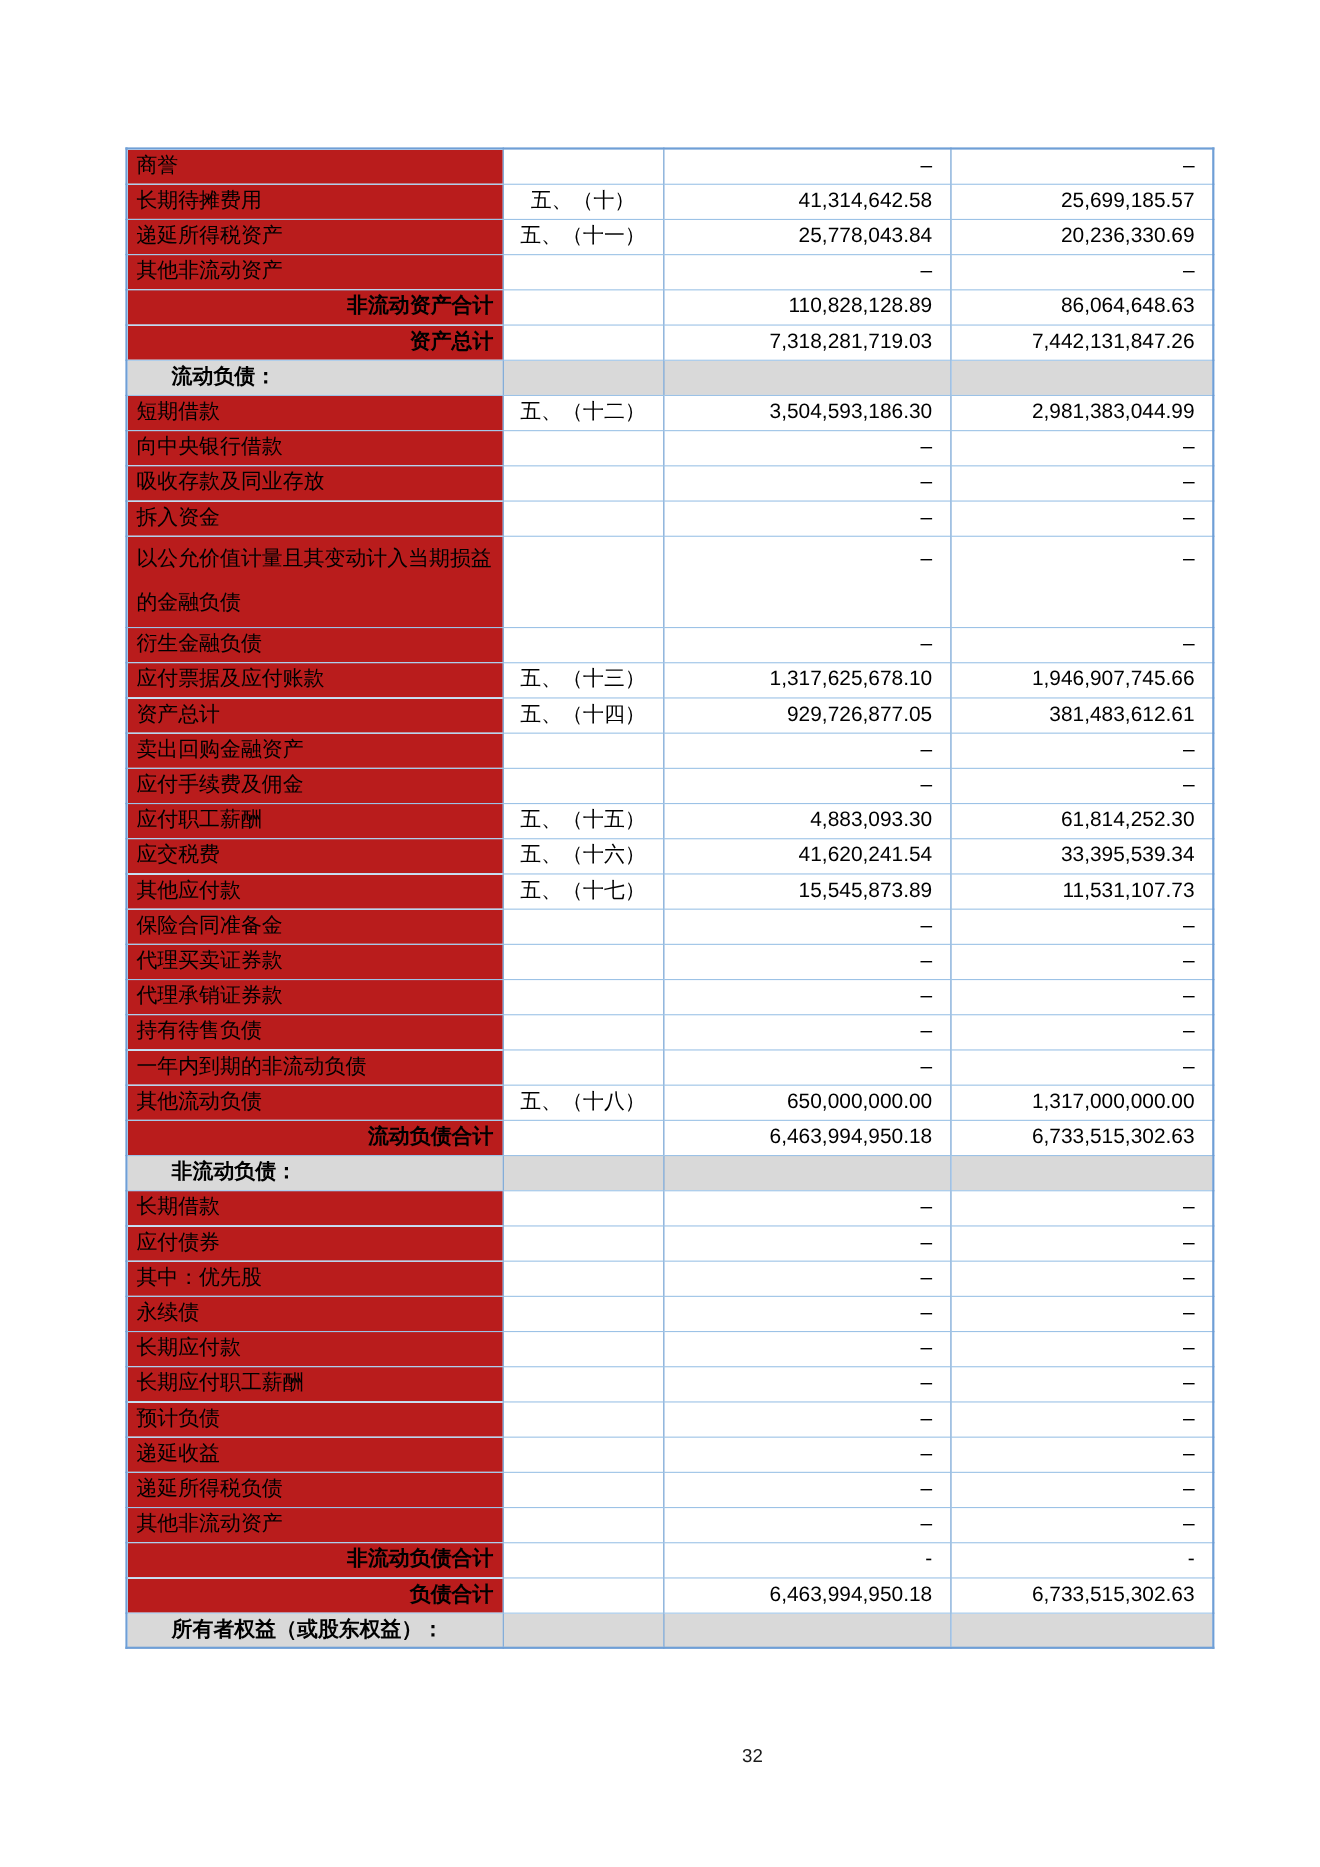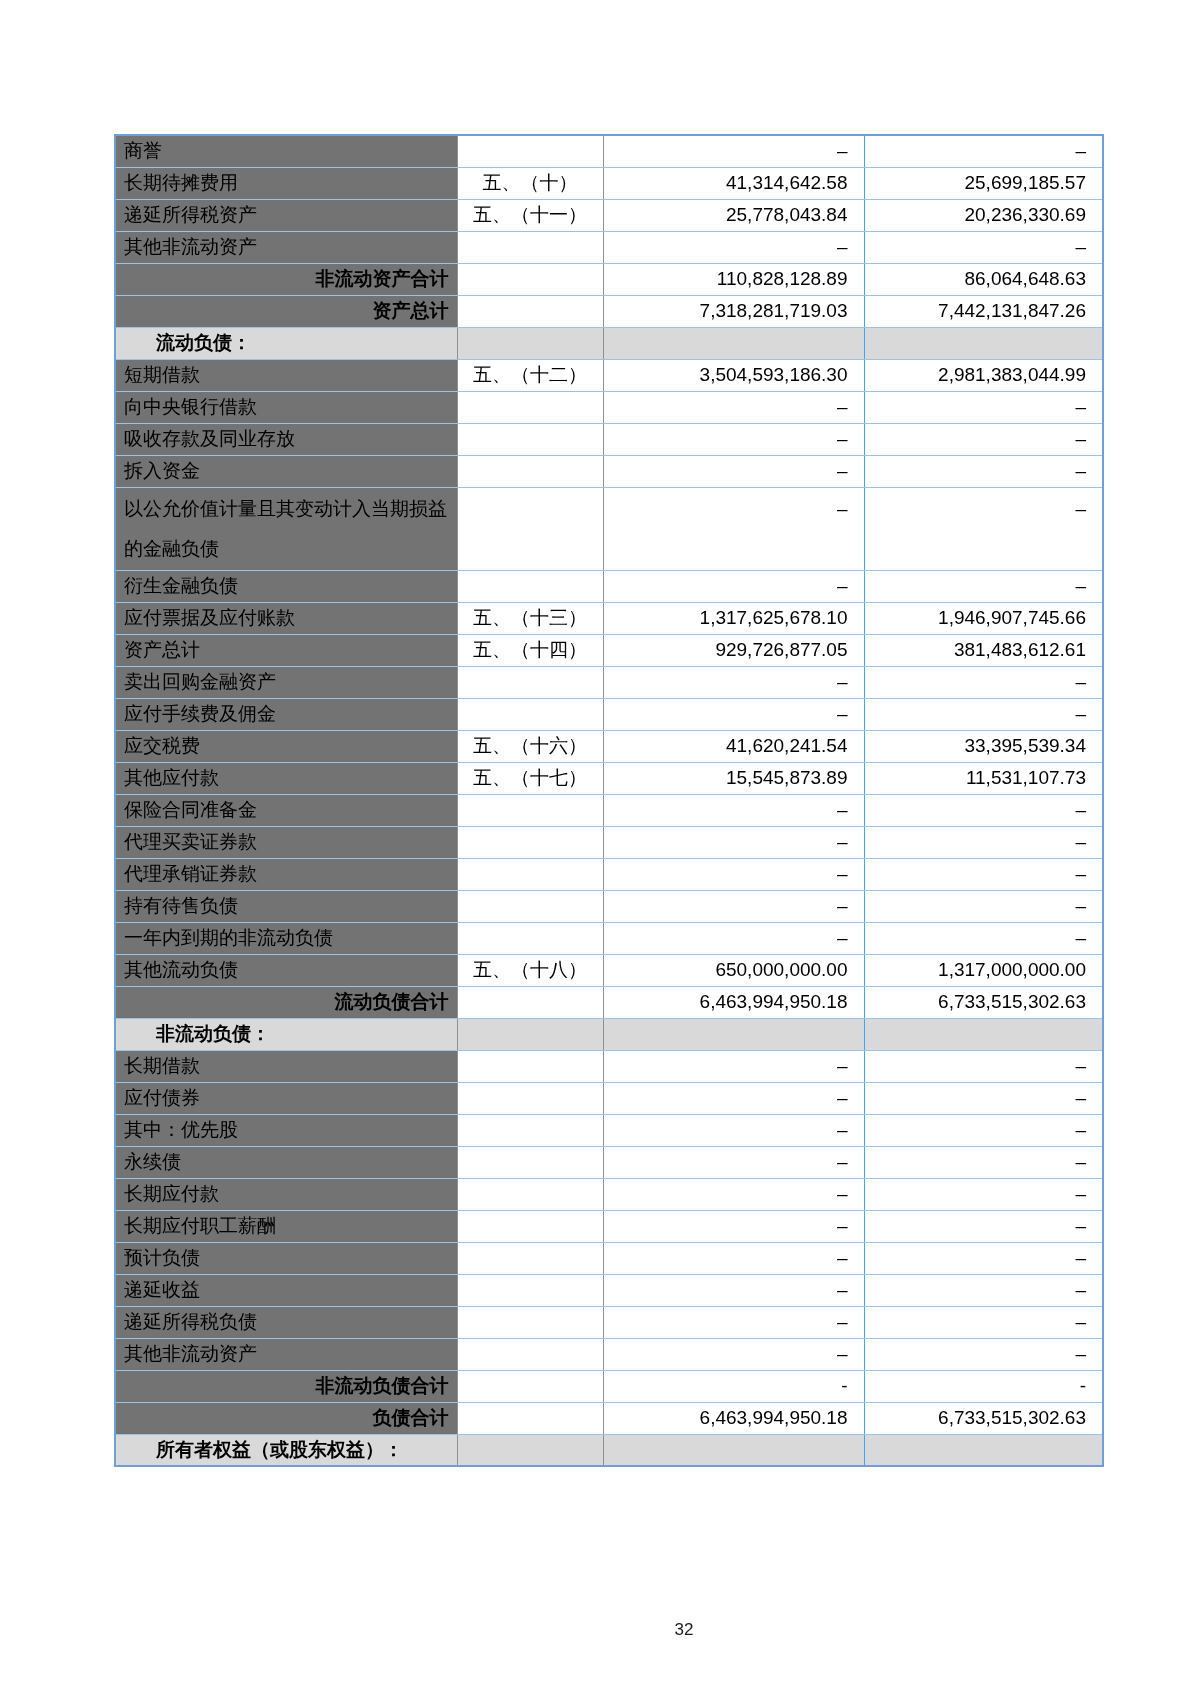--- a/index.html
+++ b/index.html
@@ -13,34 +13,34 @@
     border-collapse:collapse; table-layout:fixed;
     border:2px solid #6f9fd6;
   }
   table.bs tr { height:32px; }
   table.bs tr.tall { height:63px; }
   table.bs td {
     border-top:1px solid #9cc2e6; border-bottom:1px solid #9cc2e6;
     border-left:1px solid #6699cf; border-right:1px solid #6699cf;
     font-size:19px; overflow:hidden; line-height:1.5;
   }
-  td.c-label { background:#737373; padding:1px 8px; }
+  td.c-label { background:#b91c1c; padding:1px 8px; }
   td.c-note  { text-align:center; font-size:18px; }
   td.c-val   {
     text-align:right; padding:1px 16px 1px 4px;
     font-family:"Liberation Sans", sans-serif; font-size:18px;
   }
   tr.section td { background:#d9d9d9;padding-left:40px; }
   tr.section td.c-label,
   tr.total td.c-label { font-family:"Liberation Sans", sans-serif; font-weight:bold; }
   tr.total td.c-label { text-align:right; }
   tr.tall td { vertical-align:top; line-height:40px; }
   td.c-label.indent { }
   .pagenum {
-    position:absolute; left:639px; top:1620px; width:90px; text-align:center;
+    position:absolute; left:639px; top:1587px; width:90px; text-align:center;
     font-family:"Liberation Sans", sans-serif; font-size:17px; color:#1a1a1a;
   }
 </style>
 </head>
 <body>
 
 <div class="page">
   <table class="bs">
     <colgroup>
       <col style="width:342px">
@@ -145,20 +145,26 @@
           <td class="c-val">–</td>
           <td class="c-val">–</td>
         </tr>
         <tr class="item">
           <td class="c-label">应付手续费及佣金</td>
           <td class="c-note"></td>
           <td class="c-val">–</td>
           <td class="c-val">–</td>
         </tr>
         <tr class="item">
+          <td class="c-label">应付职工薪酬</td>
+          <td class="c-note">五、（十五）</td>
+          <td class="c-val">4,883,093.30</td>
+          <td class="c-val">61,814,252.30</td>
+        </tr>
+        <tr class="item">
           <td class="c-label">应交税费</td>
           <td class="c-note">五、（十六）</td>
           <td class="c-val">41,620,241.54</td>
           <td class="c-val">33,395,539.34</td>
         </tr>
         <tr class="item">
           <td class="c-label">其他应付款</td>
           <td class="c-note">五、（十七）</td>
           <td class="c-val">15,545,873.89</td>
           <td class="c-val">11,531,107.73</td>

